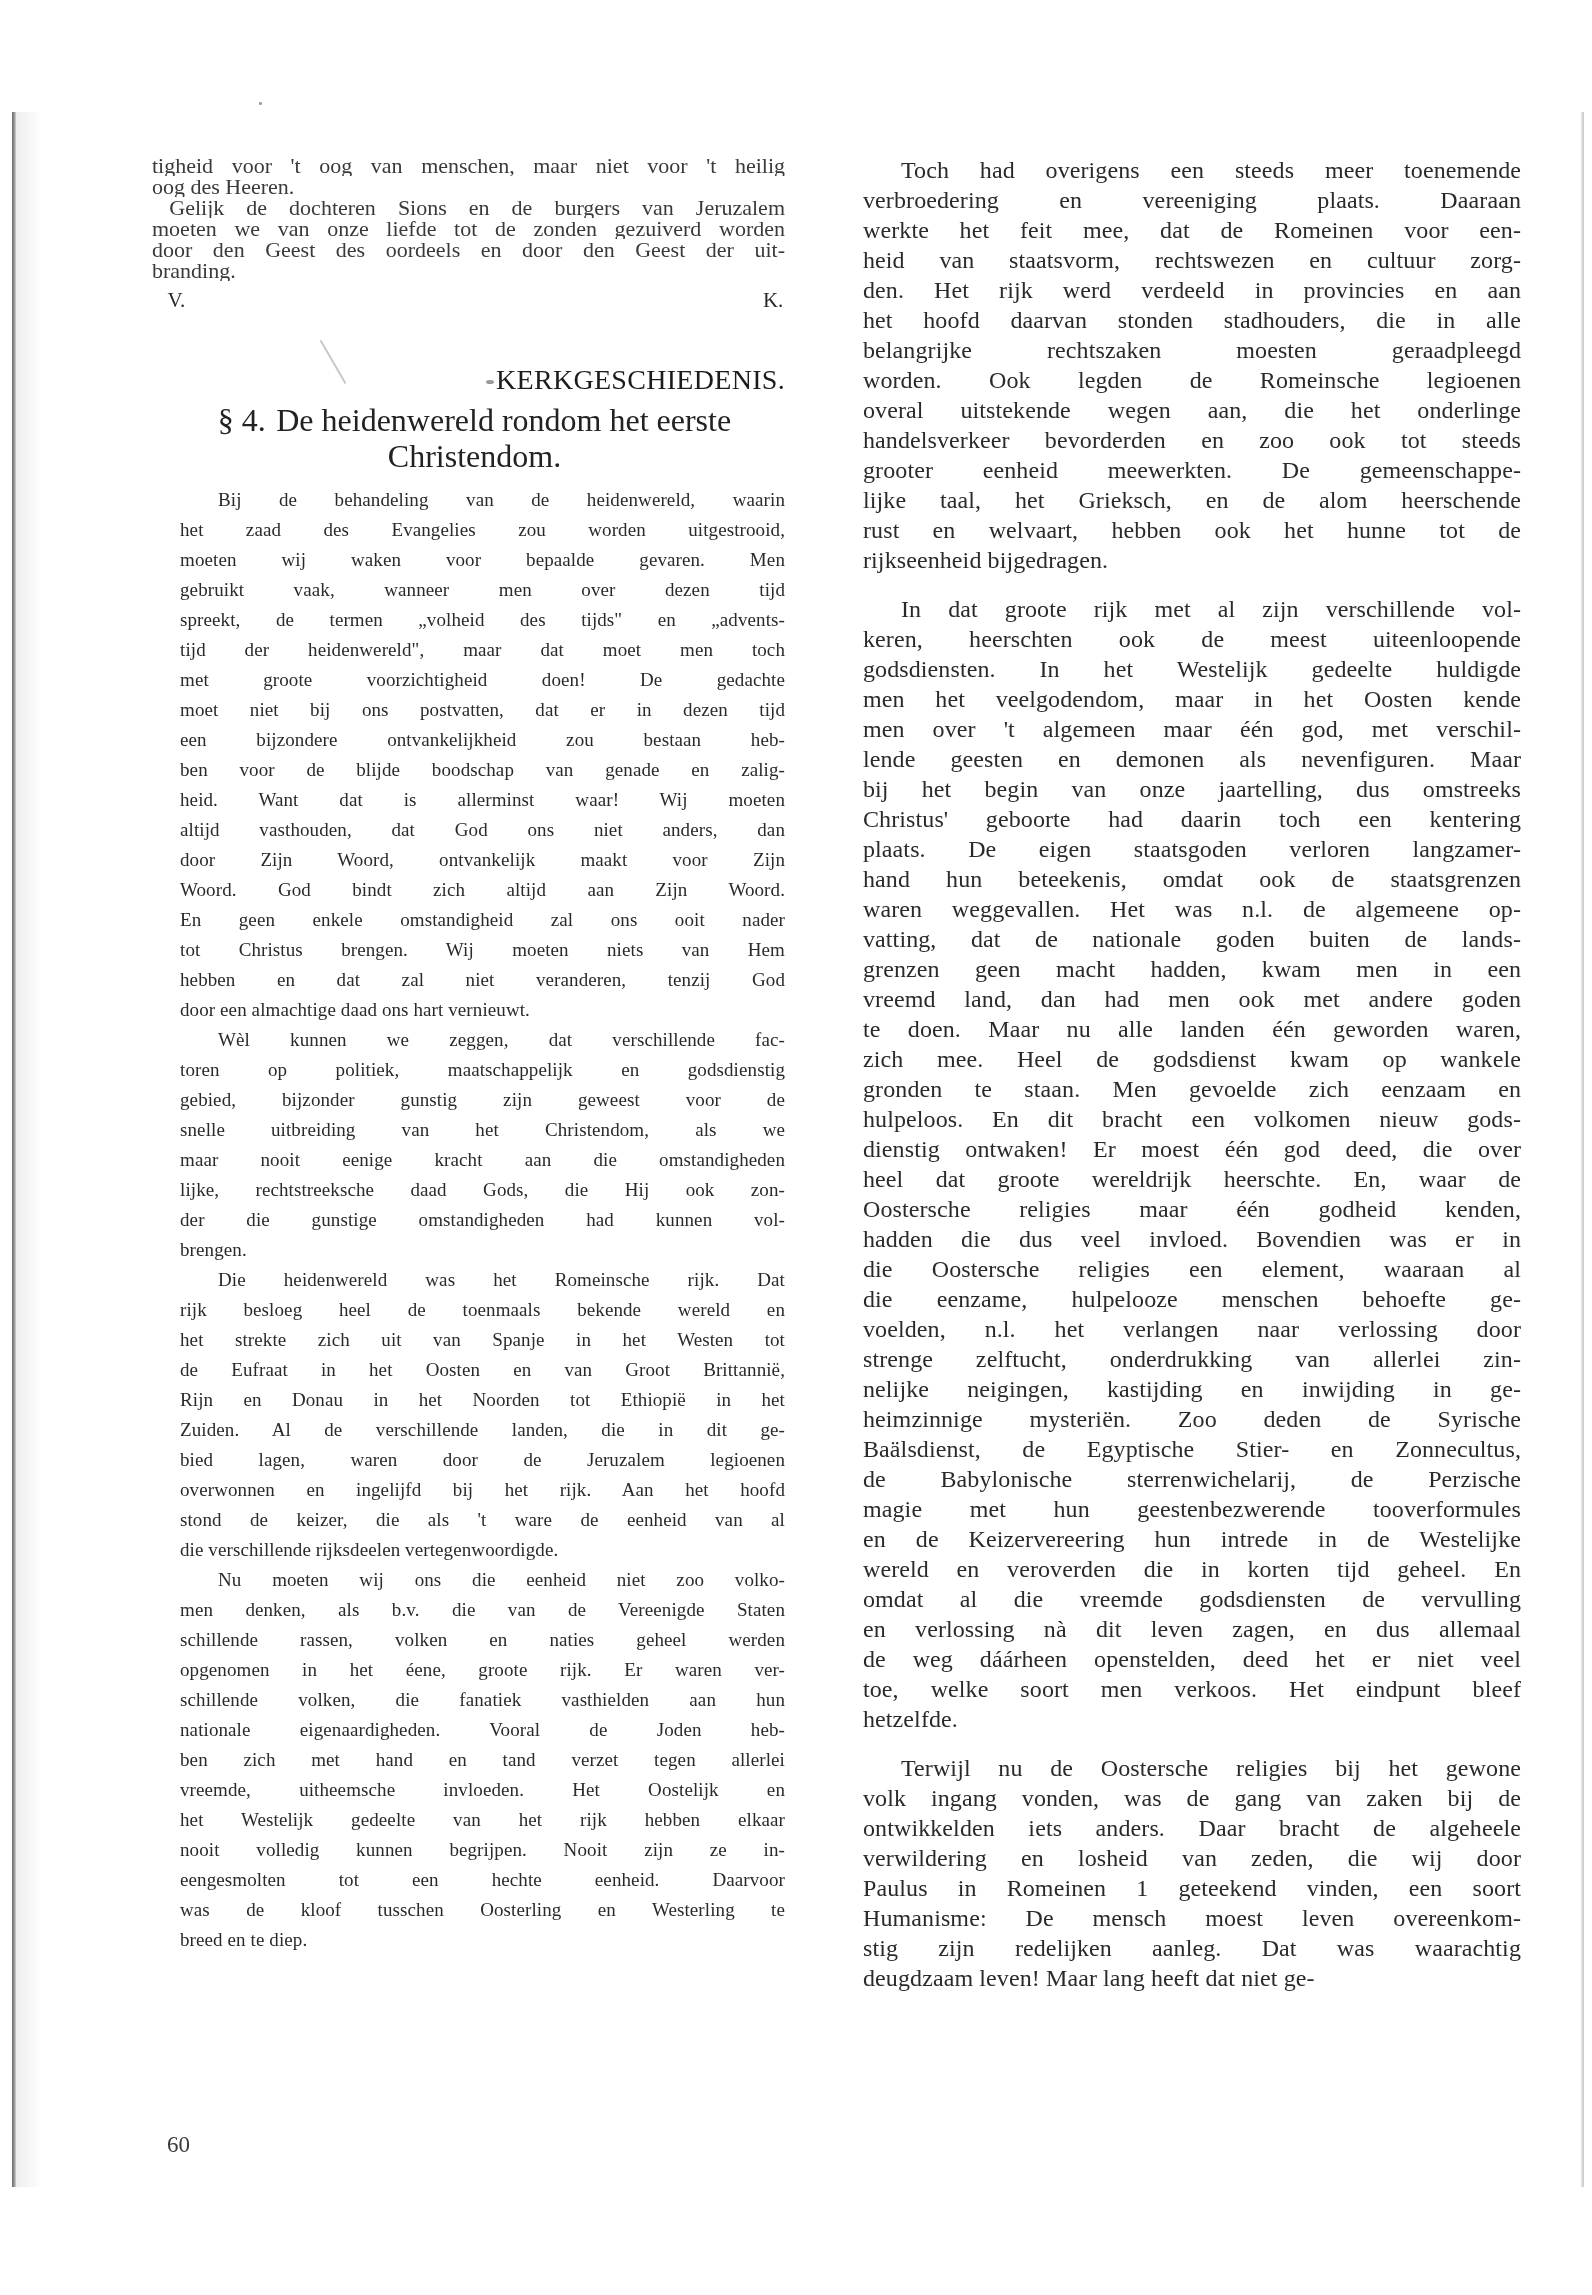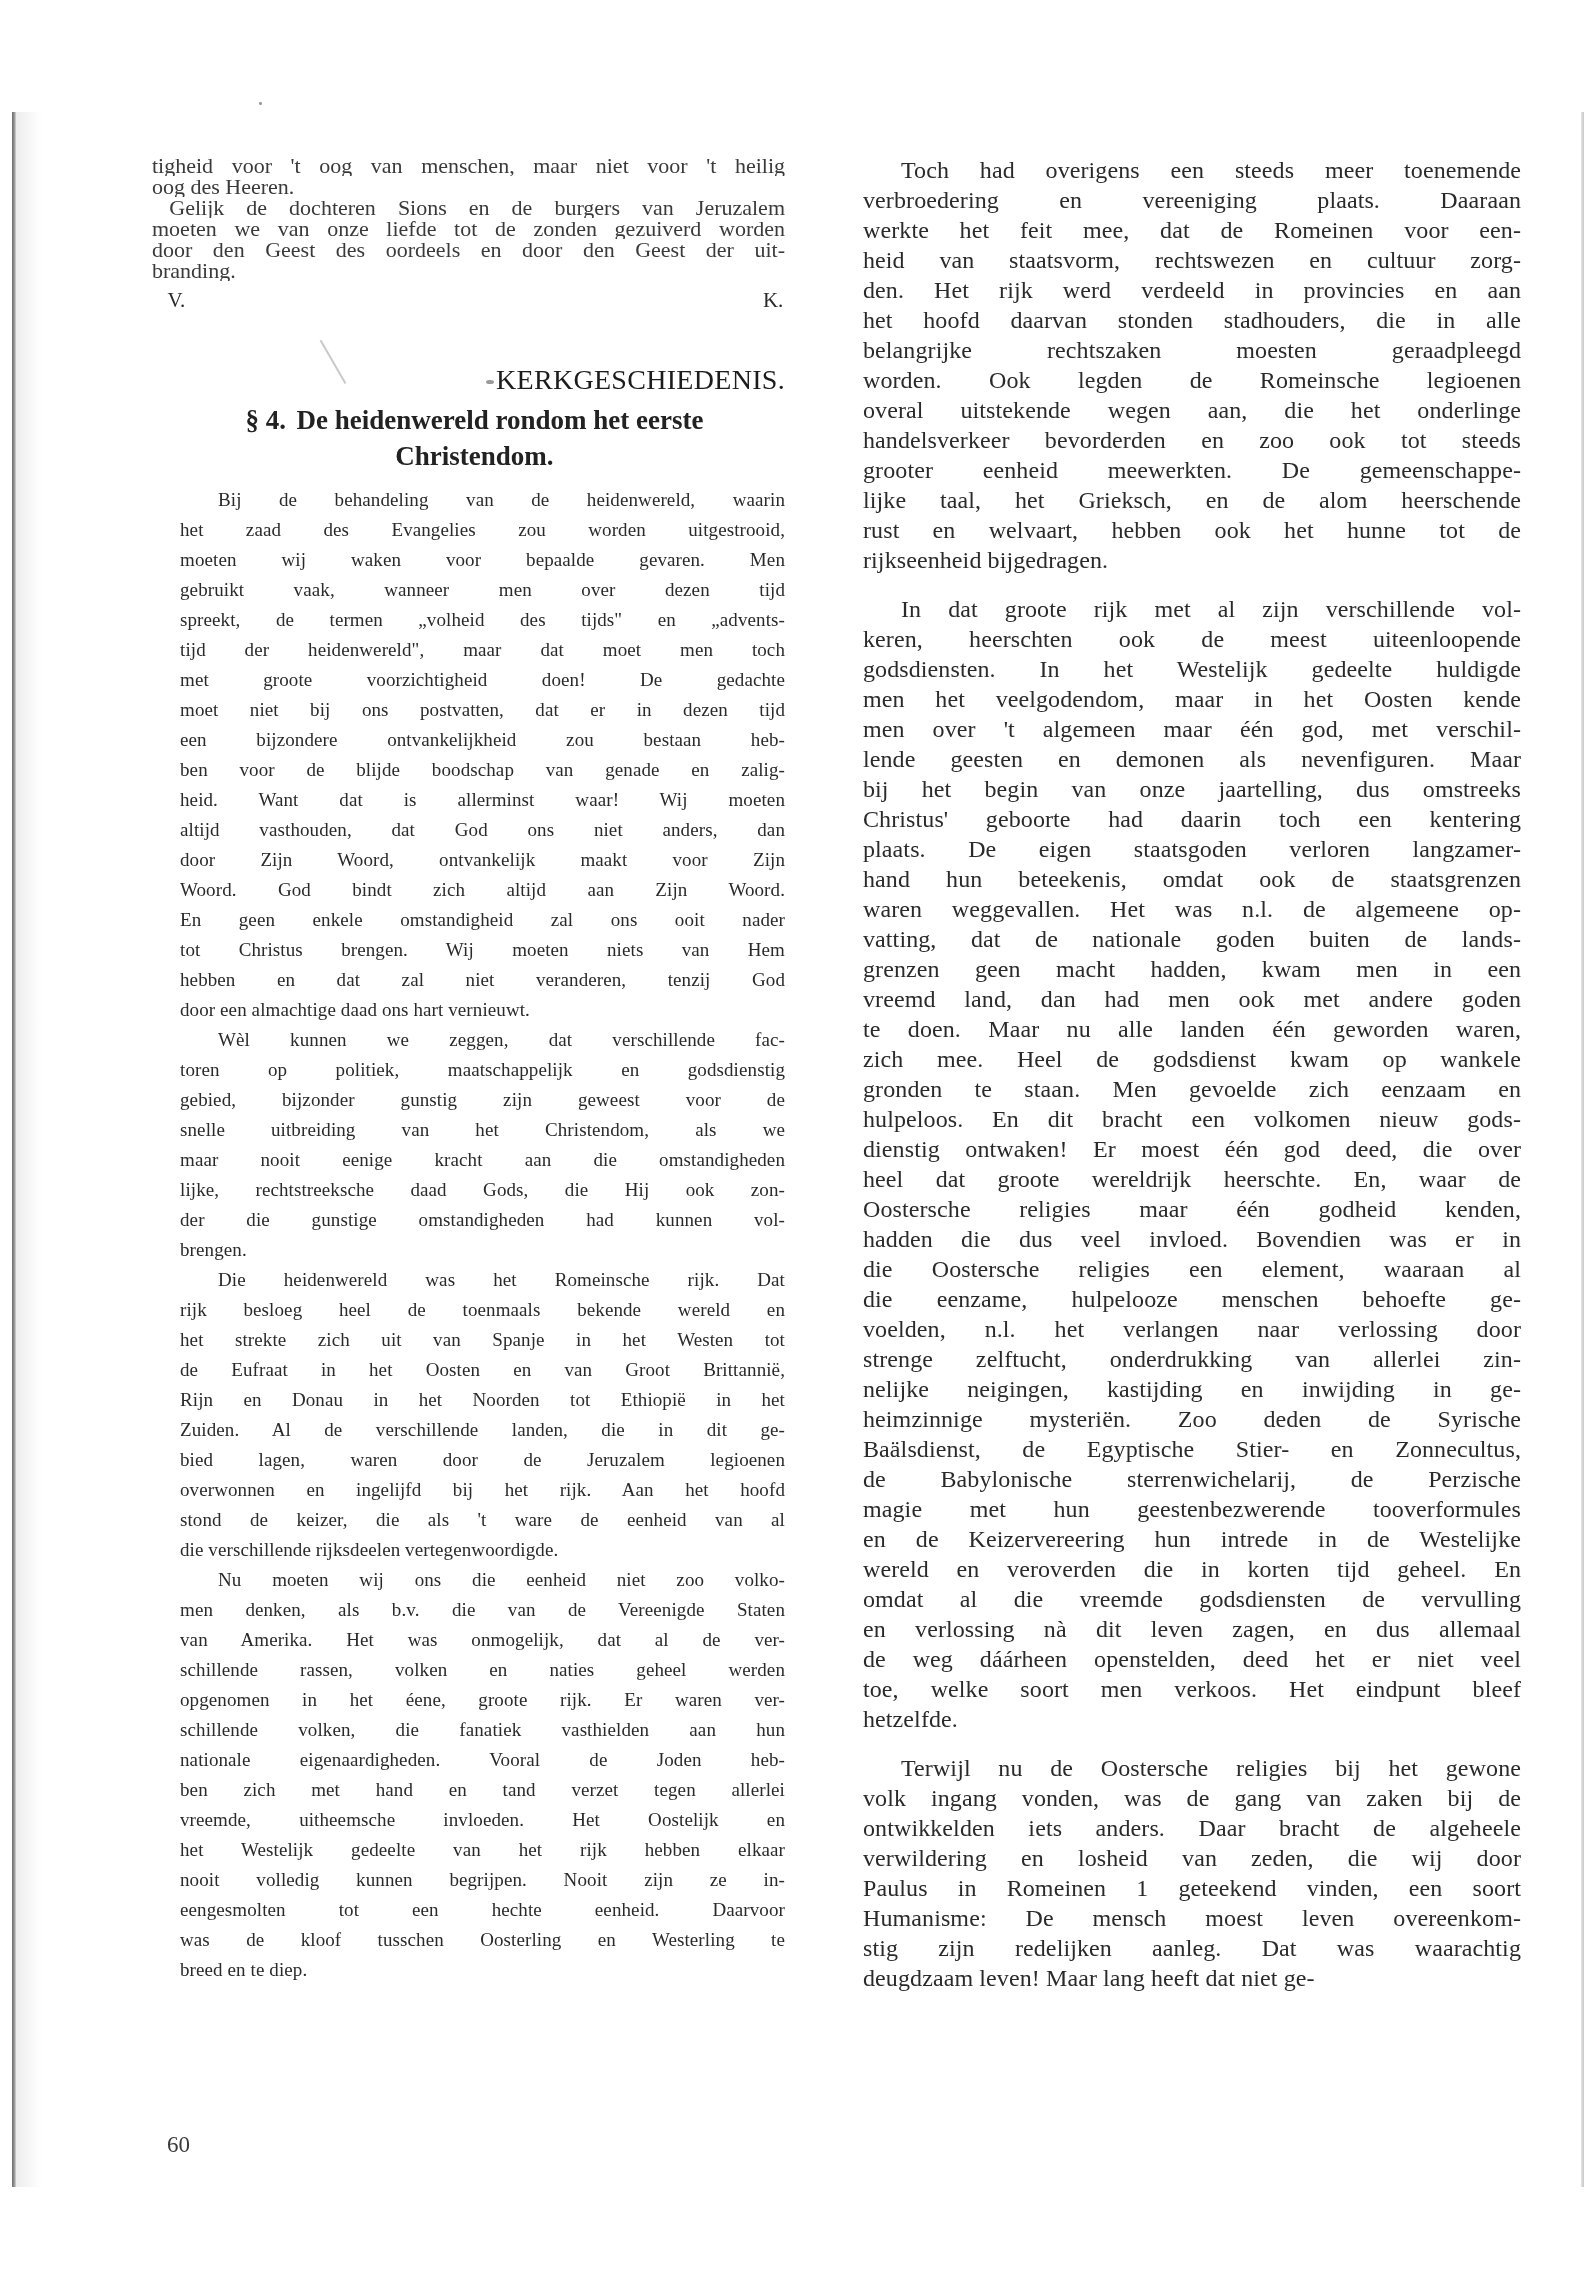--- a/index.html
+++ b/index.html
@@ -36,21 +36,21 @@
   .signature {
     position: relative; height: 29px; font-size: 21px; margin-top: 7px;
   }
   .signature .sig-left { position: absolute; left: 15.5px; top: 0; }
   .signature .sig-right { position: absolute; right: 1.7px; top: 0; }
   .heading-main {
     text-align: right; font-size: 28px; line-height: 35px; margin-top: 45px;
     letter-spacing: 0.3px; color: #1c1c1c; padding-left: 8.6px;
   }
   .heading-sub {
-    text-align: center; font-size: 27px; font-weight: bold; line-height: 36px; margin-top: 5.2px;
+    text-align: center; font-size: 32px; font-weight: normal; line-height: 36px; margin-top: 5.2px;
     color: #222; padding-left: 12px;
   }
   .heading-sub .par { margin-right: 10.4px; }
   .body-l { margin-top: 10.4px; }
   .para-gap { height: 19px; }
   .page-number {
     position: absolute; left: 152px; top: 2132px; font-size: 23px; color: #3a3a3a; margin-left: 15px;
   }
   .speck { position: absolute; background: #9a9a9a; border-radius: 50%; }
   .scratch { position: absolute; width: 1.7px; height: 50px; background: #c9c9c9; transform: rotate(-30deg); }
@@ -126,21 +126,20 @@
         <span class="line">Rijn en Donau in het Noorden tot Ethiopië in het</span>
         <span class="line">Zuiden. Al de verschillende landen, die in dit ge-</span>
         <span class="line">bied lagen, waren door de Jeruzalem legioenen</span>
         <span class="line">overwonnen en ingelijfd bij het rijk. Aan het hoofd</span>
         <span class="line">stond de keizer, die als 't ware de eenheid van al</span>
         <span class="line last">die verschillende rijksdeelen vertegenwoordigde.</span>
       </div>
       <div>
         <span class="line indent">Nu moeten wij ons die eenheid niet zoo volko-</span>
         <span class="line">men denken, als b.v. die van de Vereenigde Staten</span>
-        <span class="line">van Amerika. Het was onmogelijk, dat al de ver-</span>
         <span class="line">schillende rassen, volken en naties geheel werden</span>
         <span class="line">opgenomen in het éene, groote rijk. Er waren ver-</span>
         <span class="line">schillende volken, die fanatiek vasthielden aan hun</span>
         <span class="line">nationale eigenaardigheden. Vooral de Joden heb-</span>
         <span class="line">ben zich met hand en tand verzet tegen allerlei</span>
         <span class="line">vreemde, uitheemsche invloeden. Het Oostelijk en</span>
         <span class="line">het Westelijk gedeelte van het rijk hebben elkaar</span>
         <span class="line">nooit volledig kunnen begrijpen. Nooit zijn ze in-</span>
         <span class="line">eengesmolten tot een hechte eenheid. Daarvoor</span>
         <span class="line">was de kloof tusschen Oosterling en Westerling te</span>

